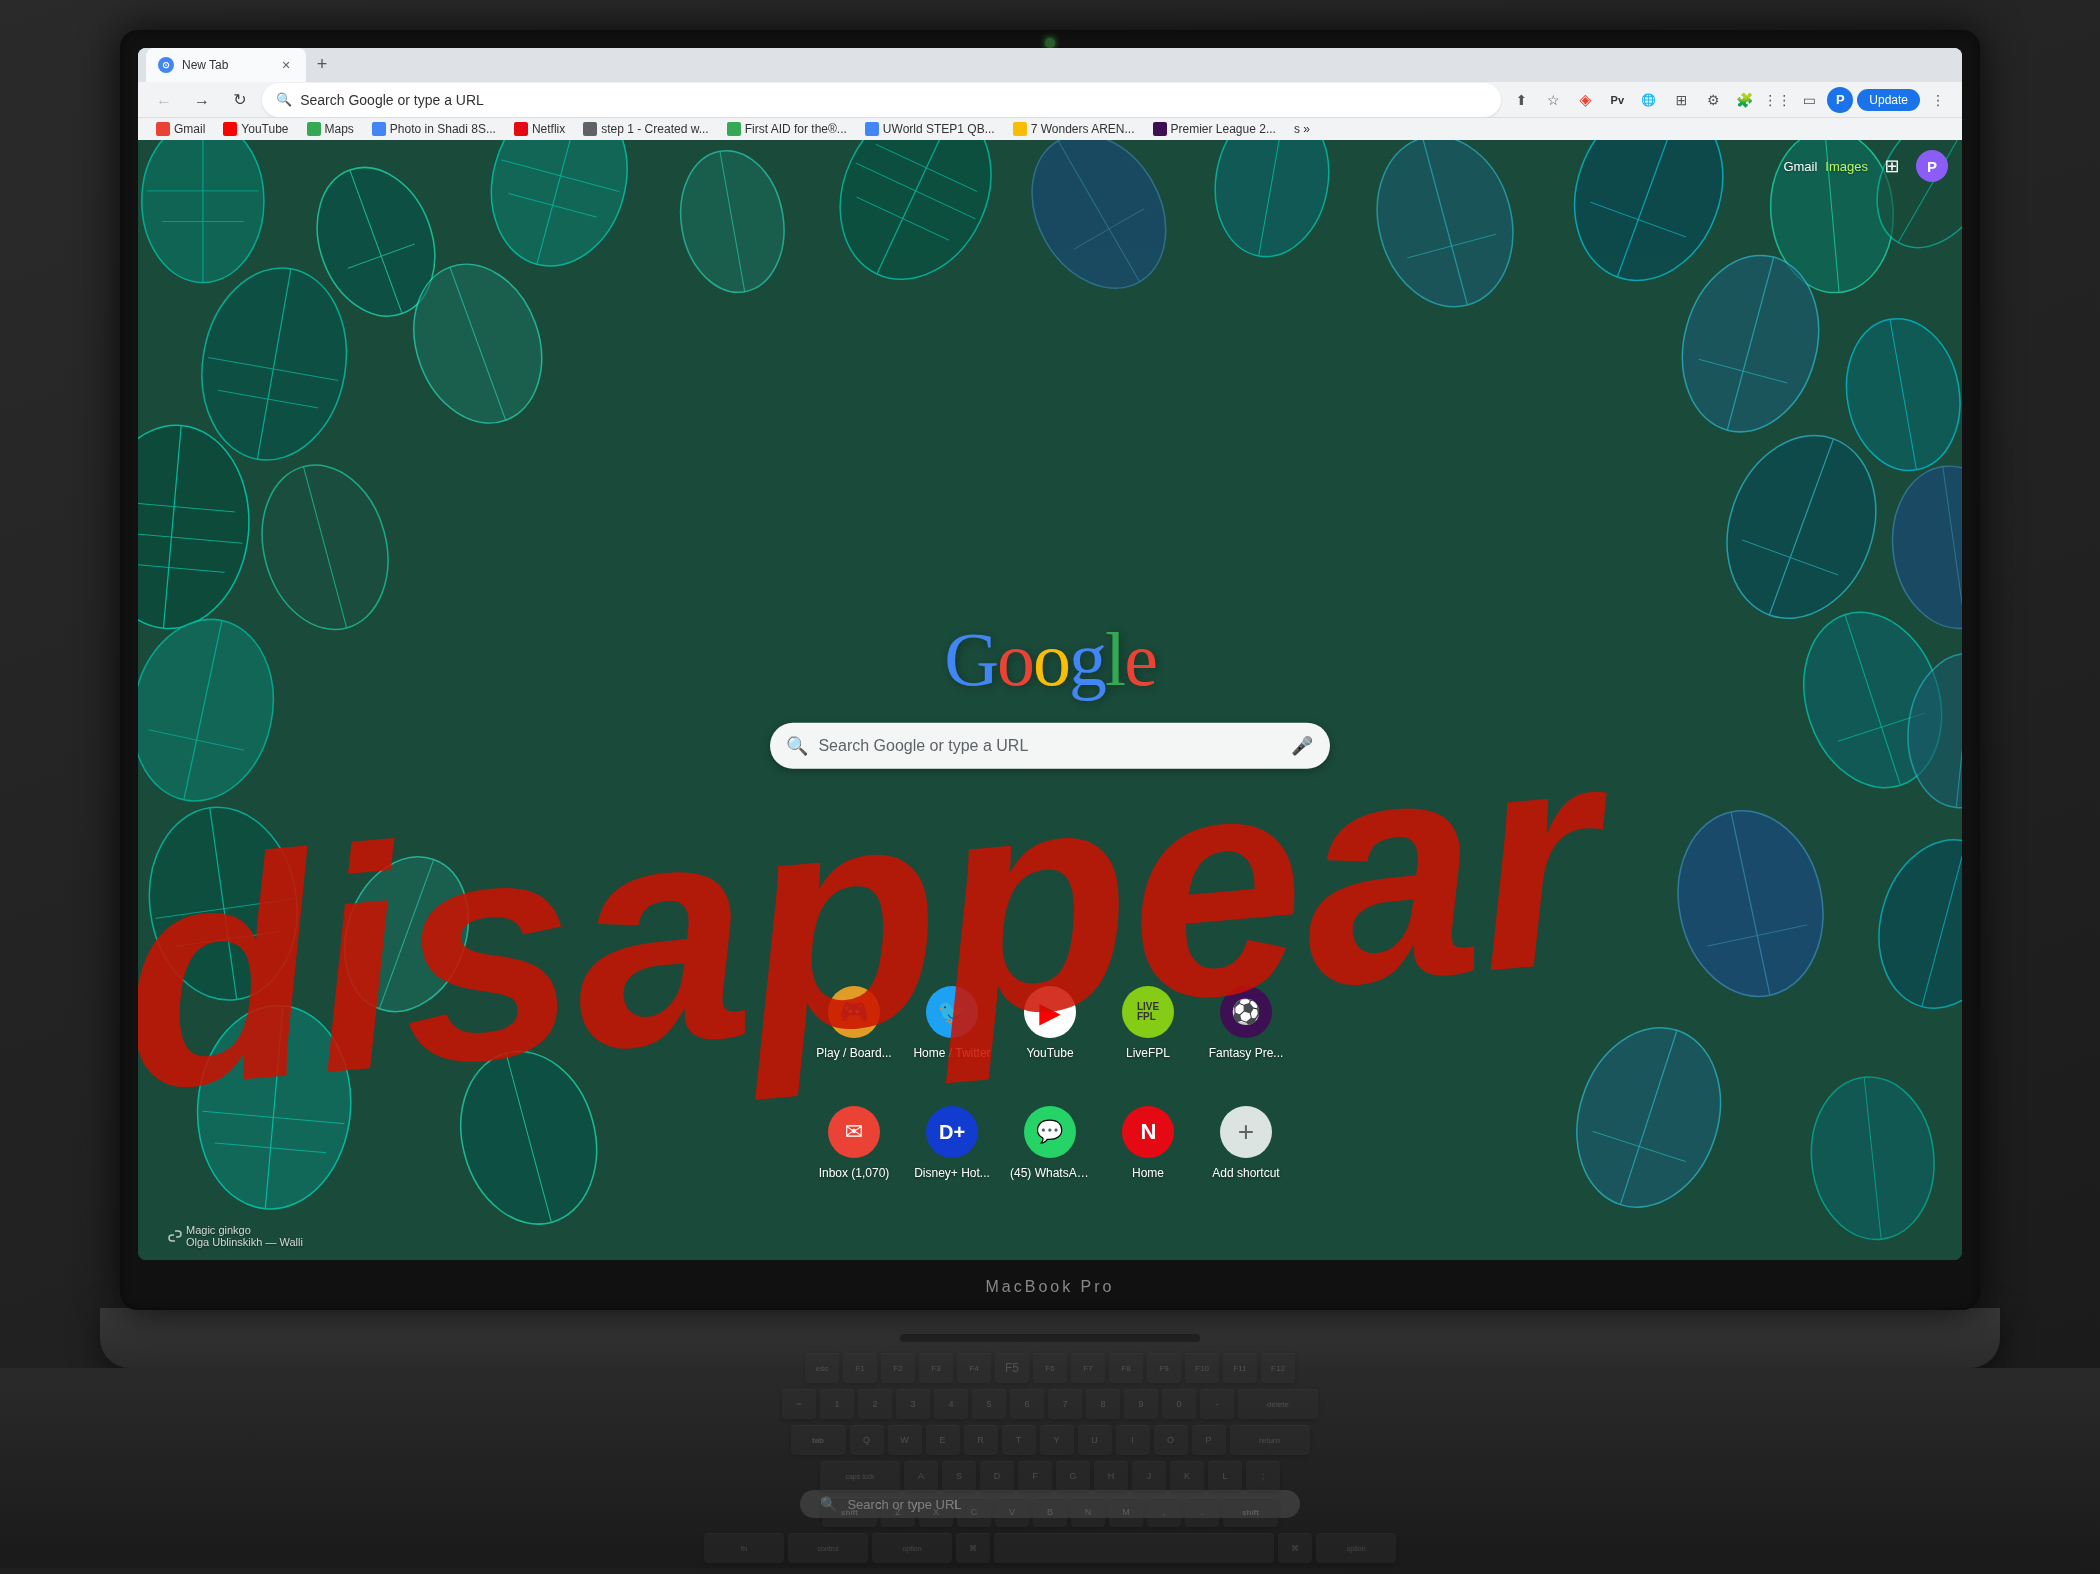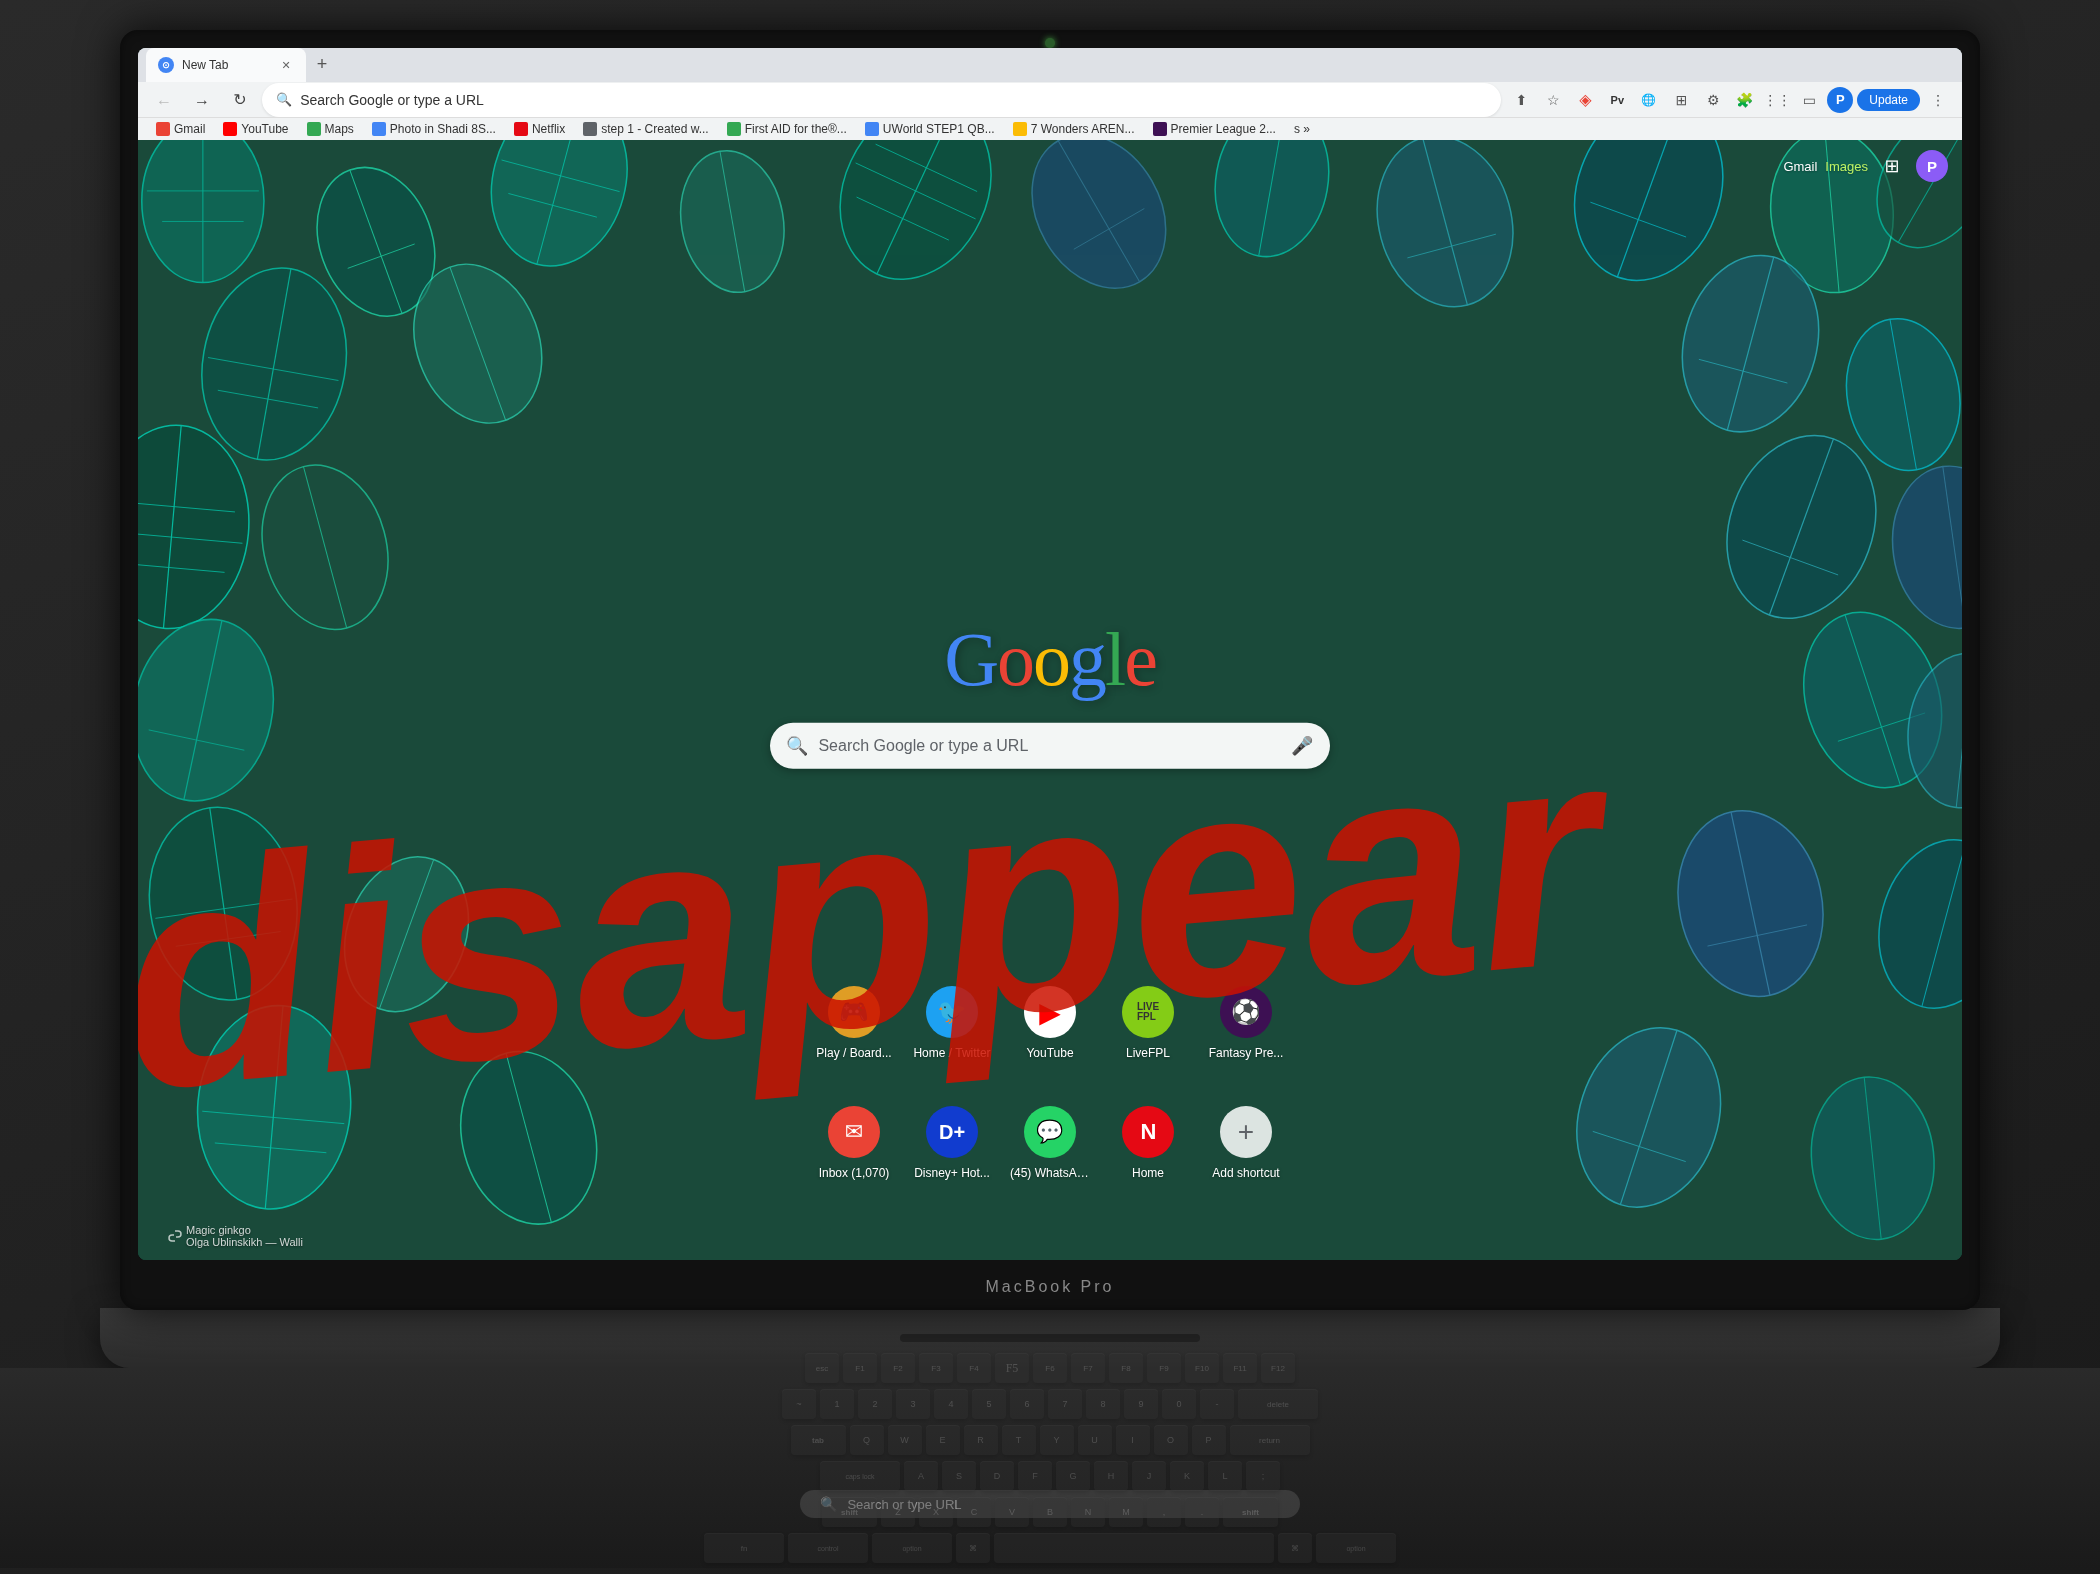--- a/index.html
+++ b/index.html
@@ -885,21 +885,21 @@
       <span style="color: rgba(255,255,255,0.5); font-size: 14px;">🔍</span>
       <span style="color: rgba(255,255,255,0.5); font-size: 13px;">Search or type URL</span>
     </div>
     <div class="keyboard-rows" style="opacity: 0.3; margin-top: -20px;">
       <div class="keyboard-row">
         <div class="key" style="font-size:8px;">esc</div>
         <div class="key" style="font-size:8px;">F1</div>
         <div class="key" style="font-size:8px;">F2</div>
         <div class="key" style="font-size:8px;text-align:center;">F3</div>
         <div class="key" style="font-size:8px;">F4</div>
-        <div class="key" style="font-size:12px;font-family:Liberation Serif, serif;">F5</div>
+        <div class="key" style="font-size:12px;">F5</div>
         <div class="key" style="font-size:8px;">F6</div>
         <div class="key" style="font-size:8px;">F7</div>
         <div class="key" style="font-size:8px;">F8</div>
         <div class="key" style="font-size:8px;">F9</div>
         <div class="key" style="font-size:8px;">F10</div>
         <div class="key" style="font-size:8px;">F11</div>
         <div class="key" style="font-size:8px;">F12</div>
       </div>
       <div class="keyboard-row">
         <div class="key">~</div>

